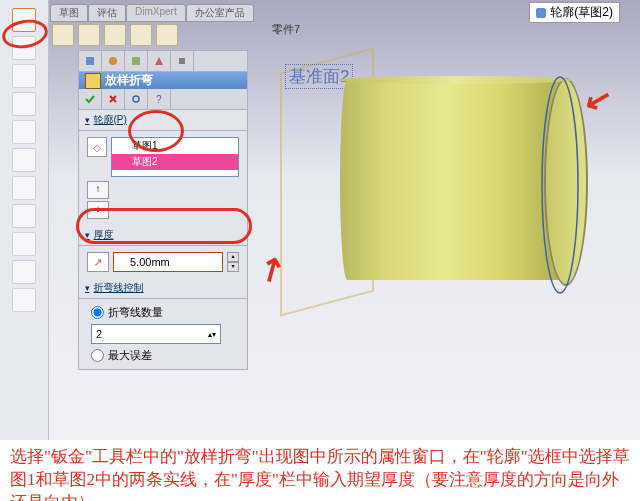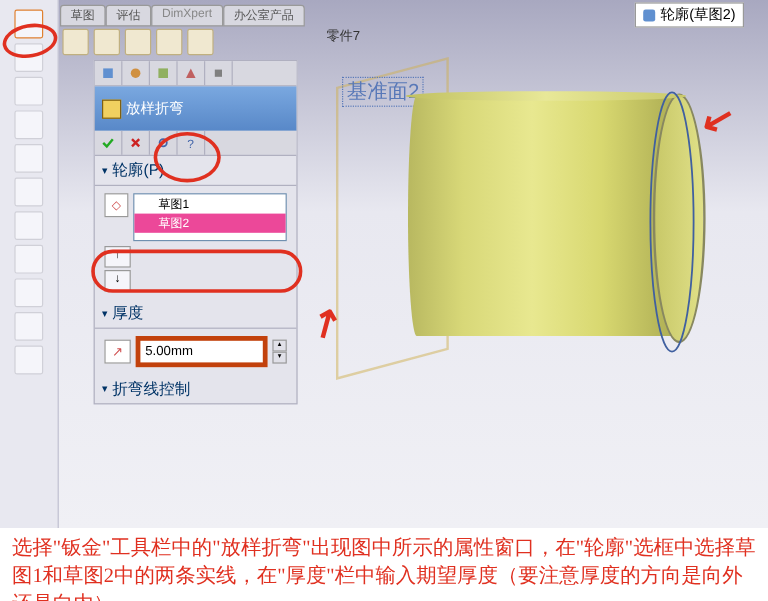--- a/index.html
+++ b/index.html
@@ -9,38 +9,38 @@
 .tab.dim{color:#888}
 .topicons{position:absolute;top:18px;left:50px;height:30px;display:flex;align-items:center;gap:4px;padding:2px}
 .topicons .ico{width:20px;height:20px;background:#f0e8d0;border:1px solid #c0b080;border-radius:2px}
 .partlabel{position:absolute;top:22px;left:272px;font-size:11px;color:#333}
 .crumb{position:absolute;top:2px;right:20px;background:#fff;border:1px solid #999;padding:1px 6px;font-size:12px;display:flex;align-items:center;gap:4px}
 .crumb::before{content:"";width:10px;height:10px;background:#6090d0;border-radius:2px}
 .lbar{position:absolute;left:0;top:0;width:48px;height:440px;background:#e8e8f0;border-right:1px solid #c0c0d0;padding-top:4px}
 .lbar .li{width:22px;height:22px;margin:4px auto;background:#f5f5fa;border:1px solid #d0d0d8;border-radius:2px;position:relative}
 .lbar .li.sel{border:1px solid #e08030}
 .panel{position:absolute;left:78px;top:50px;width:168px;background:#e4e4ec;border:1px solid #b0b0c0}
-.phdr{background:linear-gradient(180deg,#7aa8e0,#5888c8);color:#fff;padding:10px 6px;font-size:12px;font-weight:normal;display:flex;align-items:center;gap:4px}
+.phdr{background:linear-gradient(180deg,#7aa8e0,#5888c8);color:#fff;padding:0 6px;font-size:12px;font-weight:bold;display:flex;align-items:center;gap:4px}
 .phdr::before{content:"";width:14px;height:14px;background:#f0d060;border:1px solid #806010}
 .ptabs{display:flex;background:#d8d8e0;border-bottom:1px solid #b0b0c0}
 .ptab{width:22px;height:20px;border-right:1px solid #b0b0c0;display:flex;align-items:center;justify-content:center}
 .ptab svg{width:12px;height:12px}
 .sect{border-top:1px solid #b0b0c0;padding:4px}
-.sectttl{padding:3px 6px;font-size:13px;color:#003366;display:flex;align-items:center;gap:4px}
+.sectttl{padding:3px 6px;font-size:10px;color:#003366;text-decoration:underline;display:flex;align-items:center;gap:4px}
 .sectttl::before{content:"▾";font-size:9px}
 .profrow{display:flex;gap:4px;padding:2px 4px}
 .proficon{width:18px;height:18px;background:#fff;border:1px solid #999;display:flex;align-items:center;justify-content:center;color:#d05050;font-size:10px}
 .listbox{flex:1;background:#fff;border:1px solid #7090b0;height:38px;font-size:10px}
 .listbox div{padding:1px 20px}
 .listbox .sel{background:#ec4899;color:#fff}
 .arrows{display:flex;flex-direction:column;gap:2px;margin:2px 4px}
 .arrows .ab{width:20px;height:16px;background:#f5f5fa;border:1px solid #999;font-size:10px;text-align:center;line-height:14px}
 .thkrow{display:flex;gap:4px;padding:2px 4px;align-items:center}
 .thkicon{width:20px;height:18px;background:#fff;border:1px solid #999;display:flex;align-items:center;justify-content:center;color:#d05050;font-size:11px}
-.thkinput{flex:1;height:18px;background:#fff;border:4px solid #c2410c;padding:0 4px;font-size:11px;display:flex;align-items:center}
+.thkinput{flex:1;height:18px;background:#fff;border:1px solid #c2410c;padding:0 16px;font-size:11px;display:flex;align-items:center}
 .spinner{width:12px;display:flex;flex-direction:column}
 .spinner div{height:8px;background:#e0e0e8;border:1px solid #999;font-size:6px;text-align:center;line-height:6px}
 .radio{display:flex;align-items:center;gap:4px;padding:2px 8px;font-size:11px}
 .radio input{margin:0}
 .numrow{padding:2px 8px}
 .numrow .ni{width:120px;height:18px;background:#fff;border:1px solid #7090b0;padding:0 4px;font-size:11px;display:flex;align-items:center;justify-content:space-between}
 .viewport{position:absolute;left:250px;top:40px;right:5px;bottom:5px}
 .plane{position:absolute;left:30px;top:20px;width:90px;height:240px;border:2px solid #d0b050;transform:skewY(-15deg);opacity:0.5}
 .planelbl{position:absolute;left:35px;top:24px;color:#5878b8;font-size:17px;border:1px dotted #5878b8;padding:0 3px}
 .cyl{position:absolute;left:70px;top:30px;width:260px;height:220px}
@@ -166,20 +166,36 @@
           <span>5.00mm</span>
         </div>
         <div class="spinner">
             <div>▴</div>
             <div>▾</div>
           </div>
       </div>
     </div>
 
     <div class="sectttl">折弯线控制</div>
+    <div class="sect">
+      <div class="radio">
+          <input type="radio" checked="" style="">
+          <span>折弯线数量</span>
+        </div>
+      <div class="numrow">
+          <div class="ni">
+            <span>2</span>
+            <span style="font-size:8px">▴▾</span>
+          </div>
+        </div>
+      <div class="radio">
+          <input type="radio" style="">
+          <span>最大误差</span>
+        </div>
+    </div>
   </div>
 
   <div class="redmark" style="left:128px;top:110px;width:50px;height:36px"></div>
   <div class="redmark" style="left:76px;top:208px;width:170px;height:30px;border-radius:18px"></div>
 
   <div class="viewport">
     <div class="plane"></div>
     <div class="planelbl">基准面2</div>
     <div class="cyl">
       <div class="cylbody"></div>

